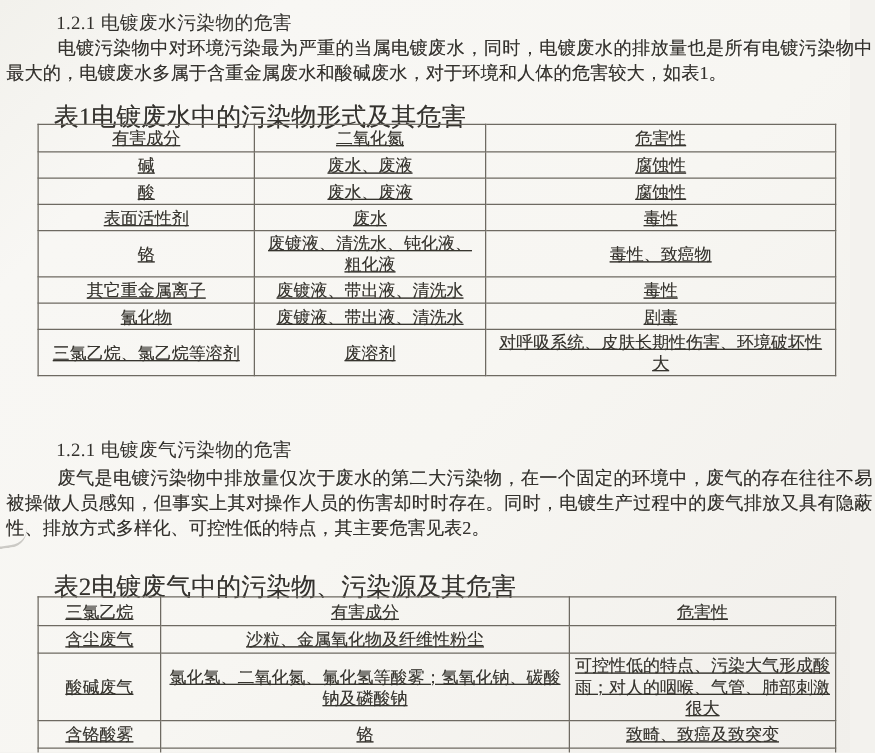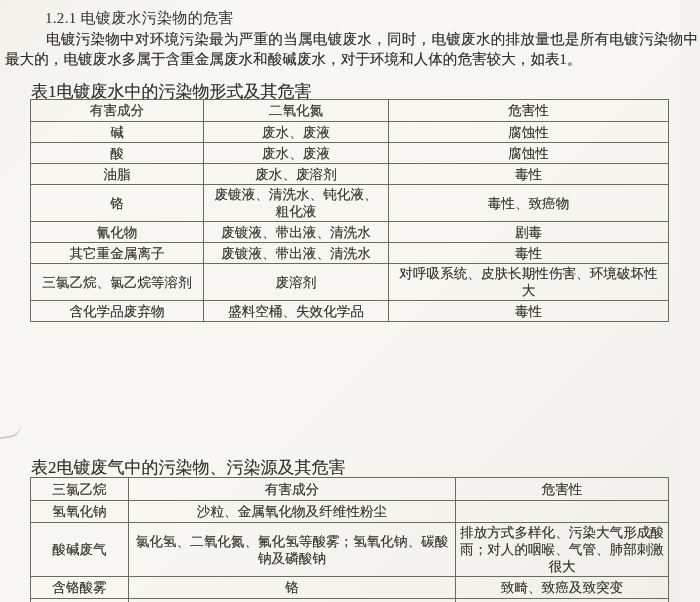--- a/index.html
+++ b/index.html
@@ -22,38 +22,39 @@
   .h1b{top:351px;}
   .para{
     position:absolute;left:5px;width:693px;margin:0;
     font-size:14.6px;line-height:20px;color:#34322e;
     text-align:justify;text-indent:41px;
     text-shadow:0 0 0.5px rgba(70,68,64,0.55);
   }
   .p1{top:29px;}
   .p2{top:373px;}
   .caption{
-    position:absolute;left:31px;
-    font-size:17px;color:#34322e;white-space:nowrap;
+    position:absolute;left:43px;
+    font-size:20px;color:#34322e;white-space:nowrap;
     text-shadow:0 0 0.5px rgba(70,68,64,0.5);
   }
   .c1{top:80px;}
   .c2{top:456px;}
   table.tbl{
     position:absolute;left:30px;border-collapse:collapse;table-layout:fixed;
     font-size:13.6px;color:#37352f;
   }
   .t1{top:99px;width:638px;}
   .t2{top:477px;width:638px;}
   table.tbl td,table.tbl th{
     border:1px solid #6e6a62;
     text-align:center;vertical-align:middle;
     font-weight:normal;padding:1px 4px;
     line-height:17px;
     text-shadow:0 0 0.5px rgba(70,68,64,0.5);
+    text-decoration:underline;
   }
   .t1 tr{height:21px;}
   .t1 tr.hdr{height:22px;}
   .t1 tr.tall{height:36px;}
   .t2 tr{height:22px;}
   .t2 tr.hdr{height:23px;}
   .t2 tr.tall{height:36px;}
   .artifact{
     position:absolute;left:-4px;top:420px;width:26px;height:16px;
     border-bottom:2px solid rgba(120,118,112,0.35);
@@ -87,79 +88,76 @@
         <td>碱</td>
         <td>废水、废液</td>
         <td>腐蚀性</td>
       </tr>
       <tr>
         <td>酸</td>
         <td>废水、废液</td>
         <td>腐蚀性</td>
       </tr>
       <tr>
-        <td>油脂</td>
-        <td>废水、废溶剂</td>
+        <td>表面活性剂</td>
+        <td>废水</td>
         <td>毒性</td>
       </tr>
       <tr>
         <td>铬</td>
         <td>废镀液、清洗水、钝化液、粗化液</td>
         <td>毒性、致癌物</td>
       </tr>
       <tr>
+        <td>其它重金属离子</td>
+        <td>废镀液、带出液、清洗水</td>
+        <td>毒性</td>
+      </tr>
+      <tr>
         <td>氰化物</td>
         <td>废镀液、带出液、清洗水</td>
         <td>剧毒</td>
-      </tr>
-      <tr>
-        <td>其它重金属离子</td>
-        <td>废镀液、带出液、清洗水</td>
-        <td>毒性</td>
       </tr>
       <tr class="tall">
         <td>三氯乙烷、氯乙烷等溶剂</td>
         <td>废溶剂</td>
         <td>对呼吸系统、皮肤长期性伤害、环境破坏性大</td>
       </tr>
-      <tr>
-        <td>含化学品废弃物</td>
-        <td>盛料空桶、失效化学品</td>
-        <td>毒性</td>
-      </tr>
     </tbody>
   </table>
 
   <div class="artifact"></div>
 
+  <div class="heading h1b">1.2.1 电镀废气污染物的危害</div>
 
+  <p class="para p2">废气是电镀污染物中排放量仅次于废水的第二大污染物，在一个固定的环境中，废气的存在往往不易被操做人员感知，但事实上其对操作人员的伤害却时时存在。同时，电镀生产过程中的废气排放又具有隐蔽性、排放方式多样化、可控性低的特点，其主要危害见表2。</p>
 
   <div class="caption c2">表2电镀废气中的污染物、污染源及其危害</div>
 
   <table class="tbl t2">
     <colgroup>
         <col style="width:98px">
         <col style="width:327px">
         <col style="width:213px">
       </colgroup>
     <tbody>
       <tr class="hdr">
         <th>三氯乙烷</th>
         <th>有害成分</th>
         <th>危害性</th>
       </tr>
       <tr>
-        <td>氢氧化钠</td>
+        <td>含尘废气</td>
         <td>沙粒、金属氧化物及纤维性粉尘</td>
         <td></td>
       </tr>
       <tr class="tall">
         <td>酸碱废气</td>
         <td>氯化氢、二氧化氮、氟化氢等酸雾；氢氧化钠、碳酸钠及磷酸钠</td>
-        <td>排放方式多样化、污染大气形成酸雨；对人的咽喉、气管、肺部刺激很大</td>
+        <td>可控性低的特点、污染大气形成酸雨；对人的咽喉、气管、肺部刺激很大</td>
       </tr>
       <tr>
         <td>含铬酸雾</td>
         <td>铬</td>
         <td>致畸、致癌及致突变</td>
       </tr>
       <tr>
         <td>含氰化物废气</td>
         <td>氰化氢气体</td>
         <td>毒性大吸入微量就可致死</td>

